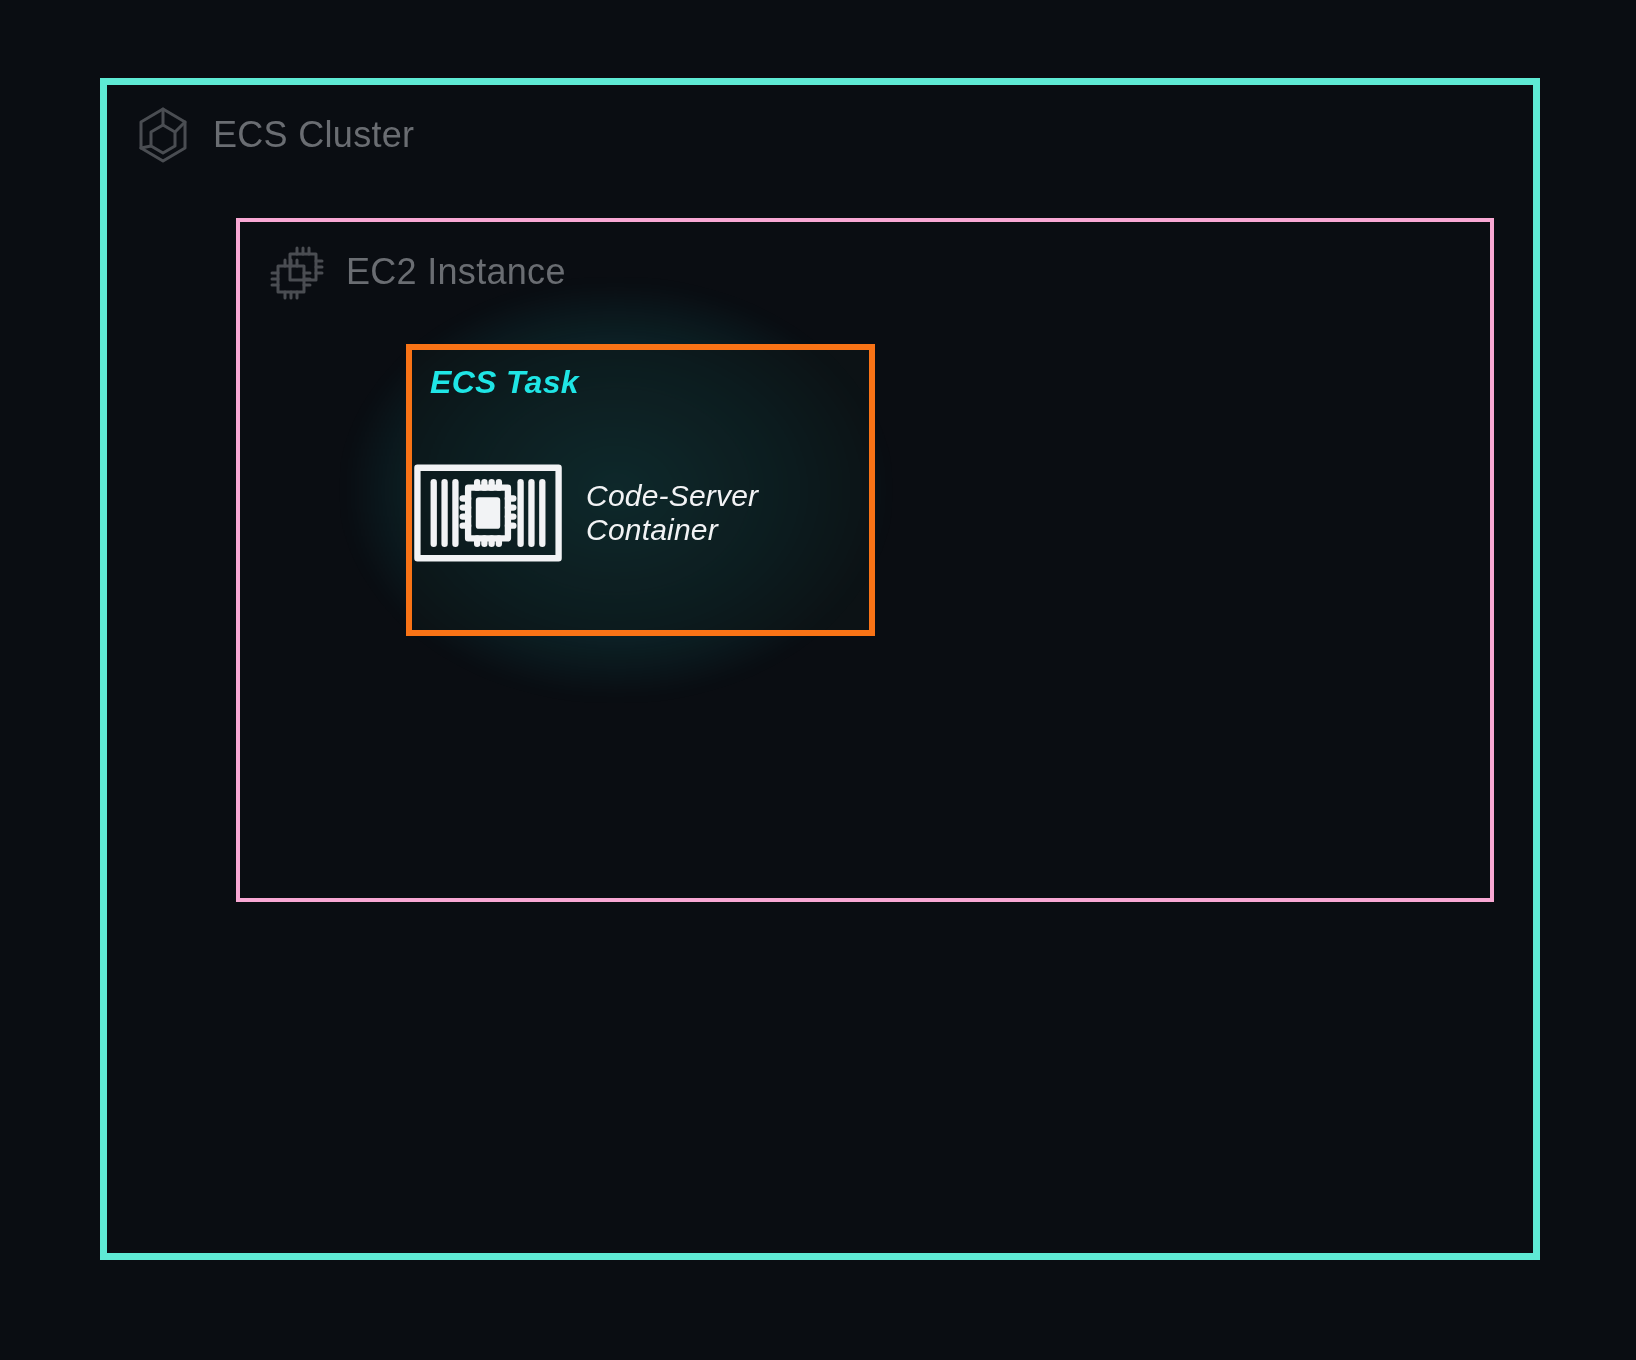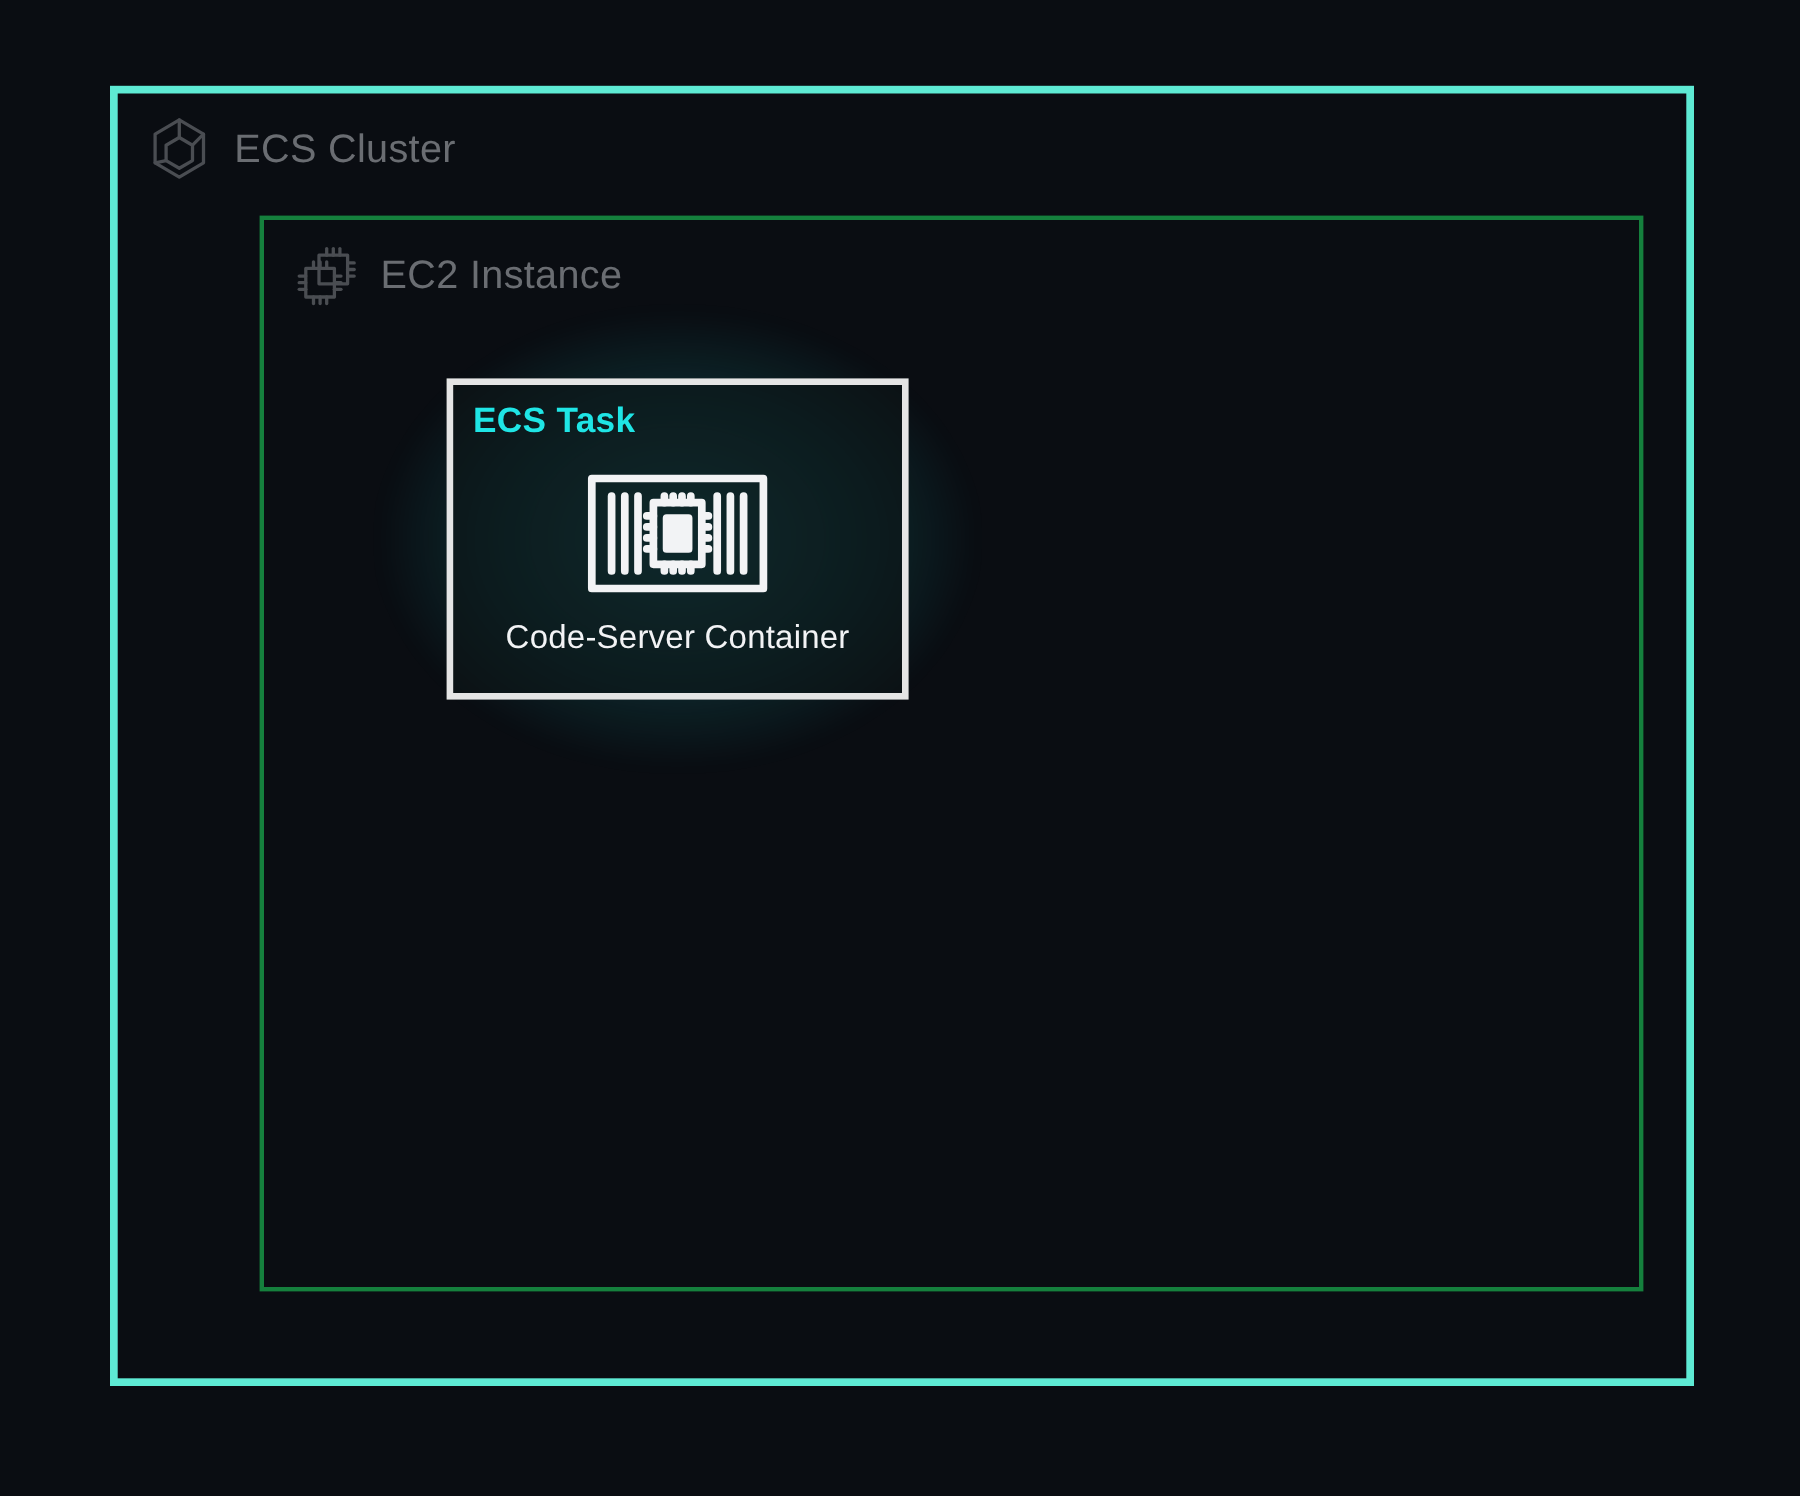--- a/index.html
+++ b/index.html
@@ -40,24 +40,24 @@
     
     .cluster-label {
       color: #6a6d72;
       font-size: 36px;
       letter-spacing: 0.3px;
     }
     
     .ec2-box {
       position: absolute;
       left: 236px;
-      top: 196px;
+      top: 218px;
       width: 1258px;
-      height: 978px;
-      border: 4px solid #15803d;
+      height: 684px;
+      border: 4px solid #f9a8d4;
     }
     
     .ec2-header {
       display: flex;
       align-items: center;
       gap: 18px;
       padding: 18px 24px 0 24px;
     }
     
     .ec2-icon {
@@ -84,43 +84,44 @@
       position: absolute;
       inset: -60px;
       border-radius: 16px;
       background: radial-gradient(ellipse at center, rgba(29,220,220,0.28) 0%, rgba(29,220,220,0.12) 45%, rgba(29,220,220,0) 72%);
       filter: blur(8px);
       z-index: 0;
     }
     
     .task-box {
       position: relative;
-      width: 420px;
+      width: 469px;
       height: 292px;
-      border: 6px solid #e5e5e5;
+      border: 6px solid #f97316;
       background: rgba(13, 22, 24, 0.6);
       z-index: 1;
+      font-style: italic;
     }
     
     .task-label {
       color: #1fe5e5;
       font-size: 32px;
       font-weight: 700;
       padding: 14px 18px 0 18px;
       letter-spacing: 0.3px;
     }
     
     .container-content {
       position: absolute;
       left: 0;
       right: 0;
       top: 64px;
       bottom: 18px;
       display: flex;
-      flex-direction: column;
+      flex-direction: row;
       align-items: center;
       justify-content: center;
       gap: 22px;
     }
     
     .container-icon {
       width: 168px;
       height: 112px;
     }
     

